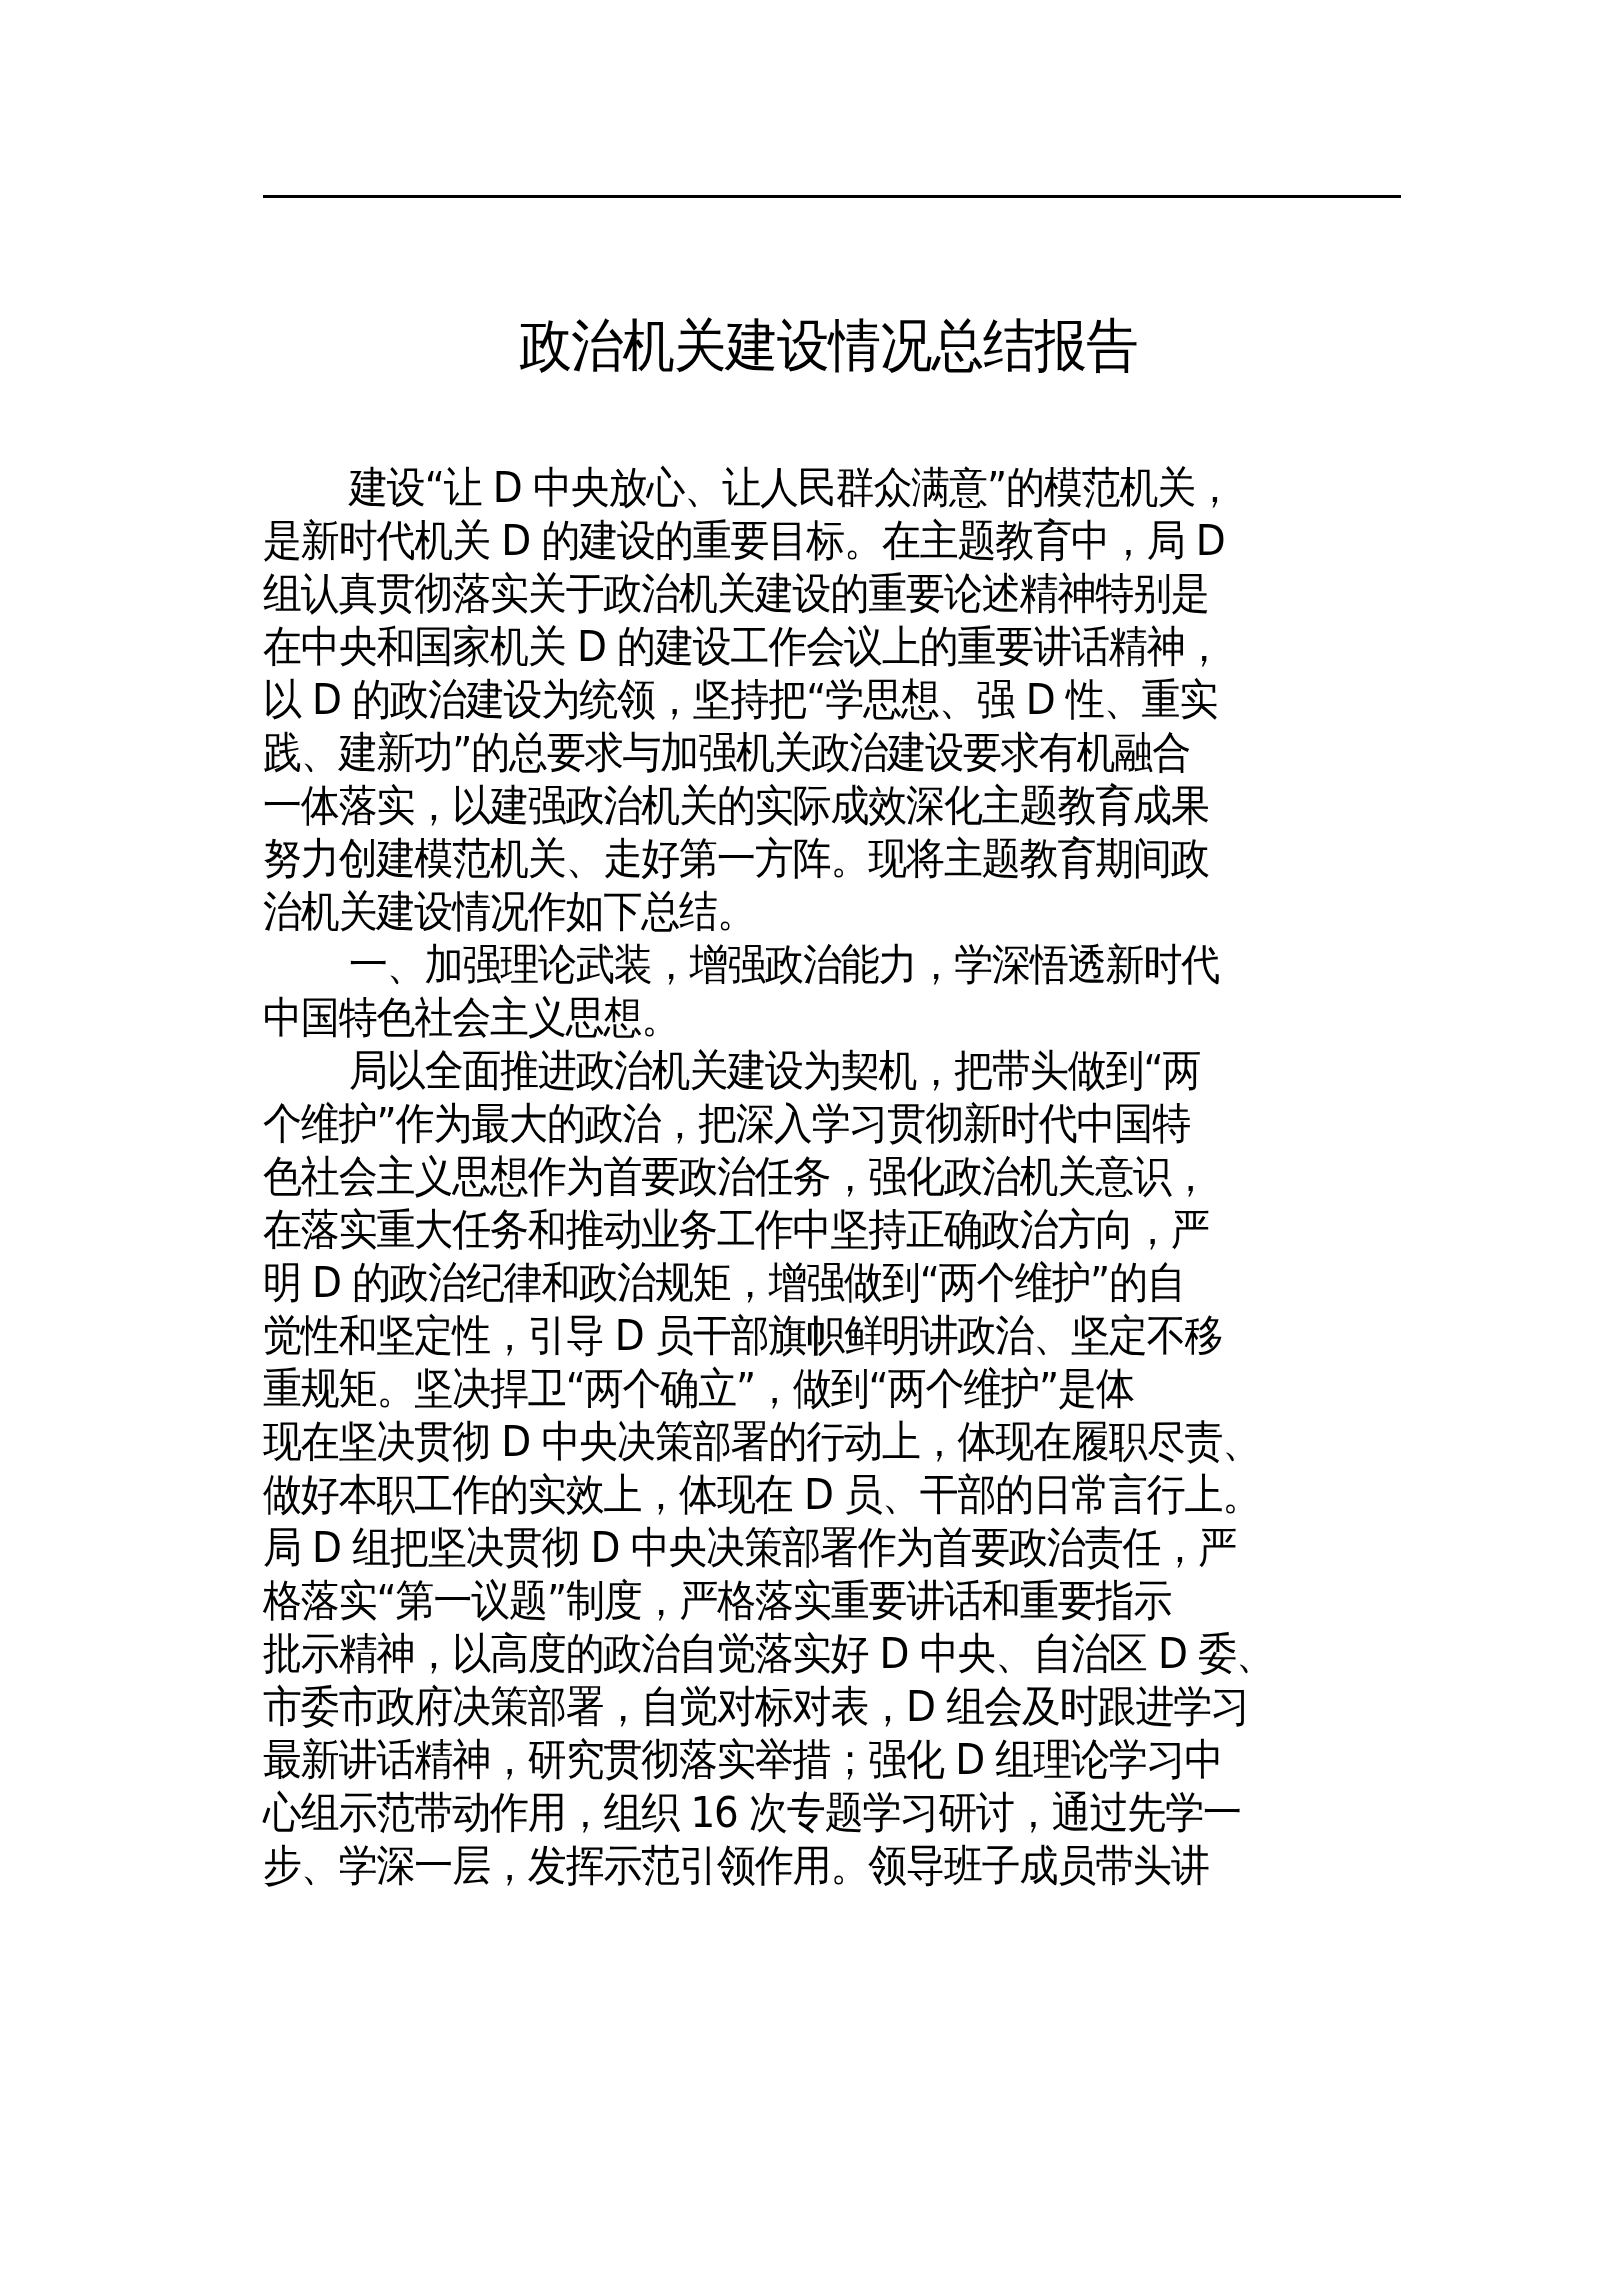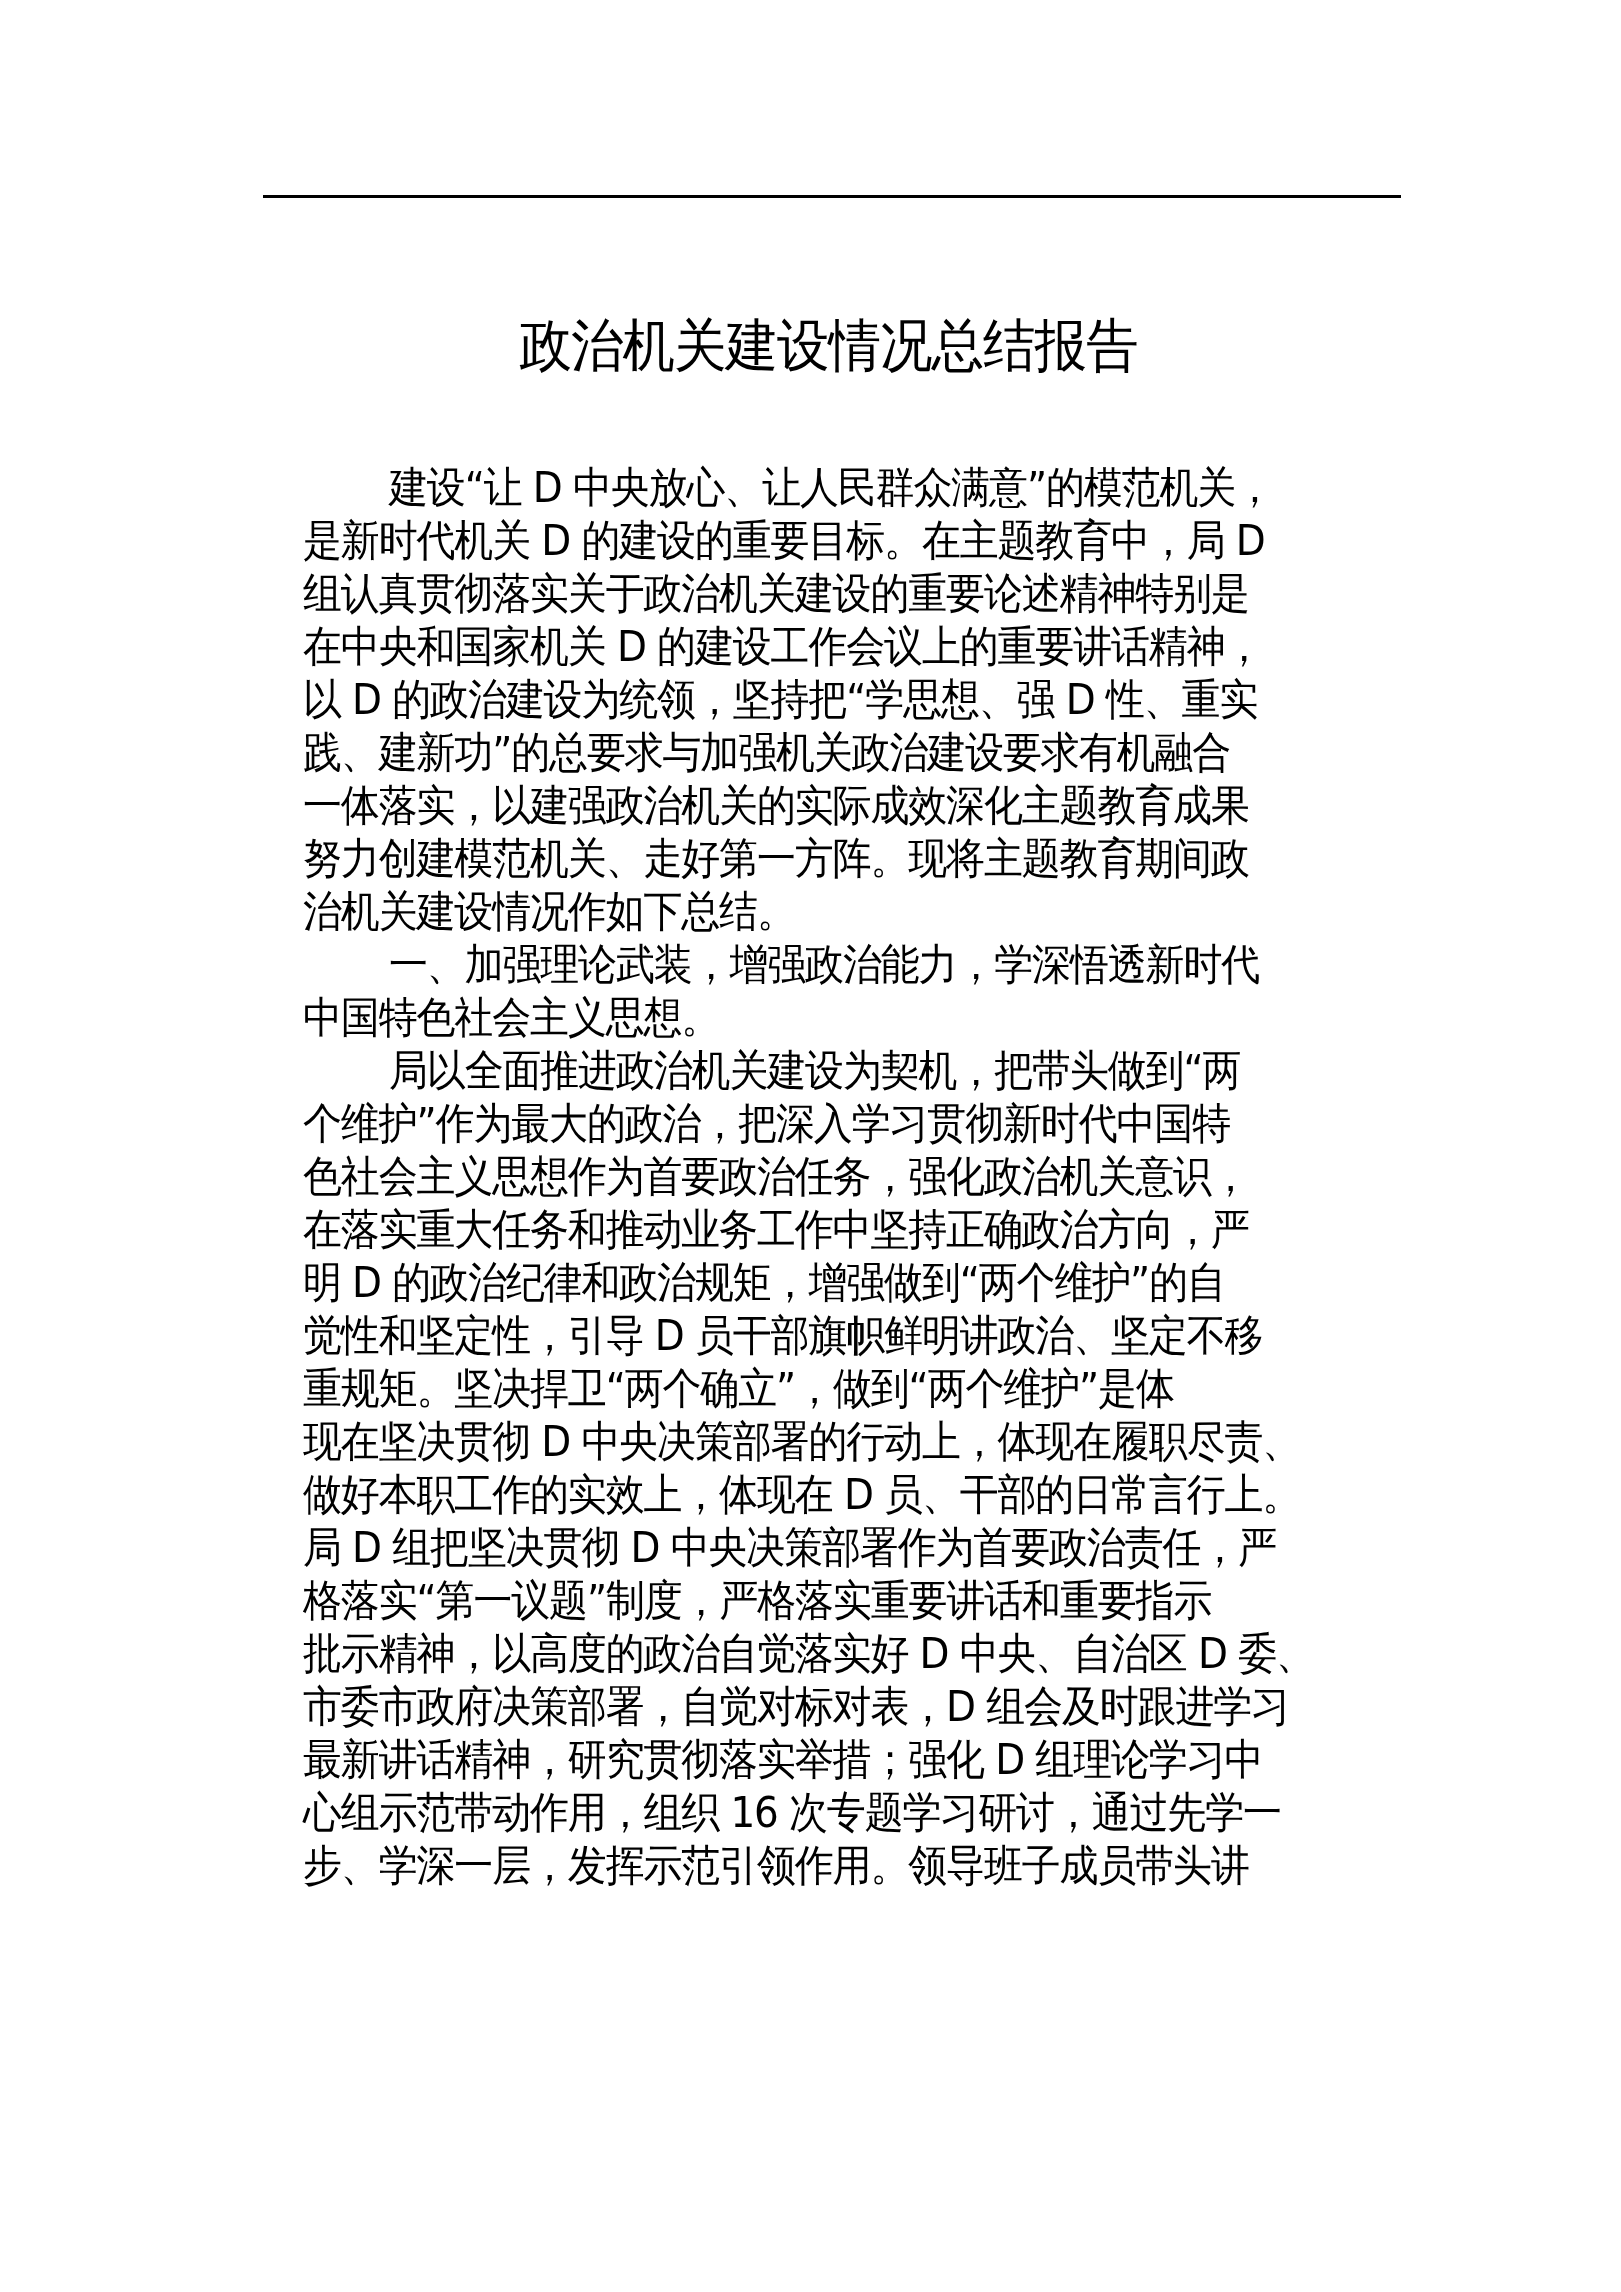--- a/index.html
+++ b/index.html
@@ -39,21 +39,20 @@
       line-height: 78px;
       letter-spacing: -1px;
       transform: scaleX(0.92);
       transform-origin: 811px 0;
     }
     .body-text {
       position: absolute;
       left: 245px;
       top: 461px;
       width: 1142px;
-      margin-left: 40px;
     }
     .line {
       display: block;
       height: 53px;
       line-height: 53px;
       font-size: 43px;
       white-space: nowrap;
       letter-spacing: -1.2px;
       transform: scaleX(0.905);
       transform-origin: 0 0;

